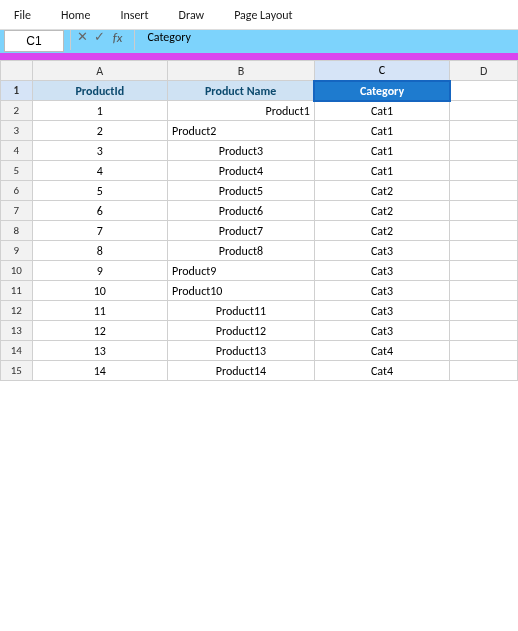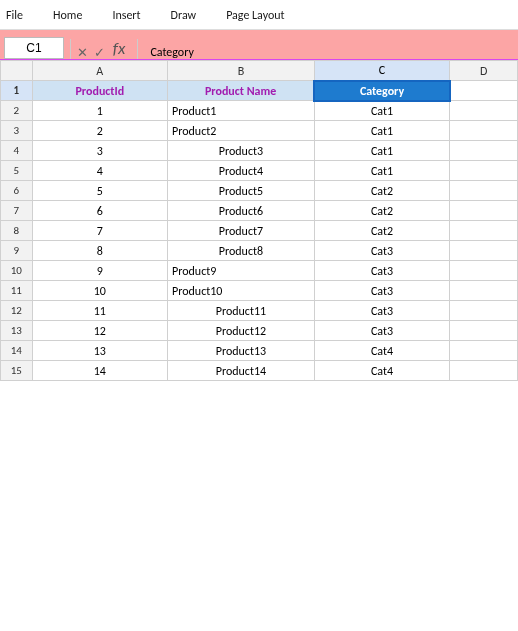--- a/index.html
+++ b/index.html
@@ -12,37 +12,37 @@
       overflow: hidden;
     }
 
     
     .menu-bar {
       display: flex;
       align-items: center;
       height: 30px;
       background: #fff;
       border-bottom: 1px solid #ddd;
-      padding: 0 0;
+      padding: 0 8px;
       gap: 18px;
     }
     .menu-item {
       font-size: 12px;
       color: #1a1a1a;
       padding: 4px 6px;
       cursor: pointer;
     }
 
     
     .formula-bar {
       display: flex;
-      align-items: flex-end;
+      align-items: flex-start;
       height: 30px;
-      background: #fca5a5;
-      border-bottom: 1px solid #d946ef;
+      background: #7dd3fc;
+      border-bottom: 7px solid #d946ef;
       padding: 0 4px;
       gap: 4px;
     }
     .cell-ref-box {
       width: 60px;
       height: 22px;
       border: 1px solid #bbb;
       padding: 2px 4px;
       font-size: 12px;
       text-align: center;
@@ -59,21 +59,21 @@
       cursor: pointer;
       color: #666;
       font-style: normal;
       font-weight: normal;
       font-size: 13px;
       line-height: 1;
     }
     .fx-label {
       font-style: italic;
       color: #555;
-      font-size: 17px;
+      font-size: 13px;
       margin: 0 4px;
     }
     .formula-value {
       flex: 1;
       font-size: 12px;
       color: #000;
       padding-left: 4px;
     }
 
     
@@ -132,21 +132,21 @@
     td.row-num.active-row {
       background: #d6e4f7;
       font-weight: bold;
     }
 
     
     td.header-cell {
       background: #cfe2f3;
       font-weight: bold;
       text-align: center;
-      color: #a21caf;
+      color: #0c4a6e;
     }
     td.header-cell.selected-header {
       background: #1e7bcf;
       color: #fff;
       border: 2px solid #1565c0;
     }
 
     
     td.data-center {
       text-align: center;
@@ -199,21 +199,21 @@
     <tr>
           <td class="row-num active-row">1</td>
           <td class="header-cell" style="text-align: center;">ProductId</td>
           <td class="header-cell" style="text-align: center;">Product Name</td>
           <td class="header-cell selected-header" style="text-align: center;">Category</td>
           <td></td>
         </tr>
         <tr>
           <td class="row-num">2</td>
           <td class="data-center">1</td>
-          <td style="text-align: left;">Product1</td>
+          <td style="text-align: right;">Product1</td>
           <td style="text-align: center;">Cat1</td>
           <td></td>
         </tr>
         <tr>
           <td class="row-num">3</td>
           <td class="data-center">2</td>
           <td style="text-align: left;">Product2</td>
           <td style="text-align: center;">Cat1</td>
           <td></td>
         </tr>

